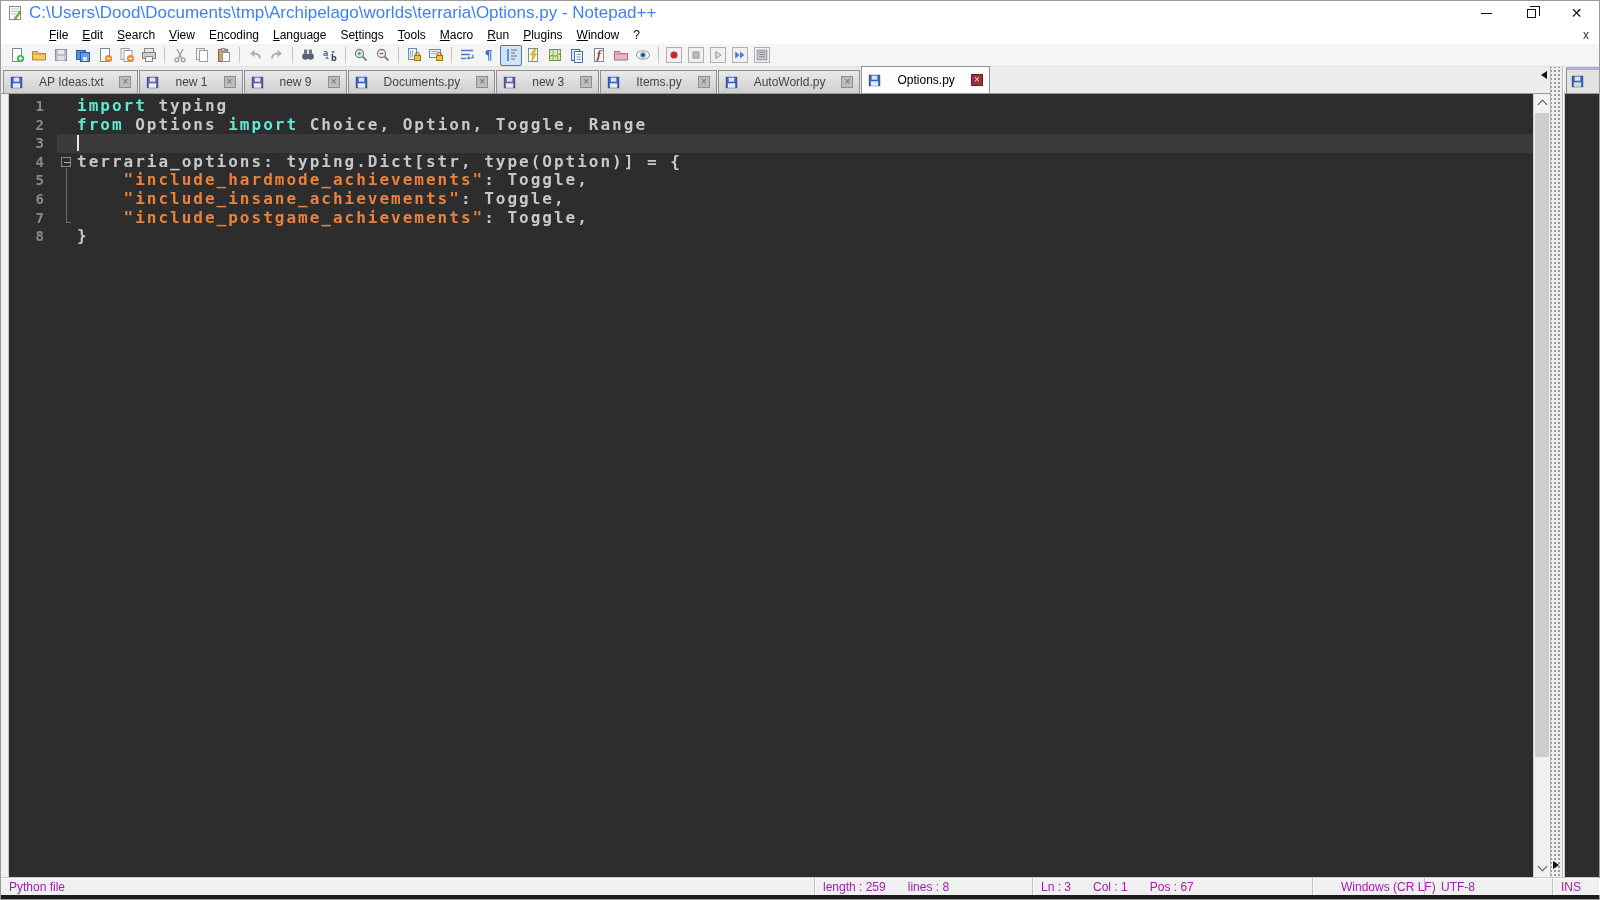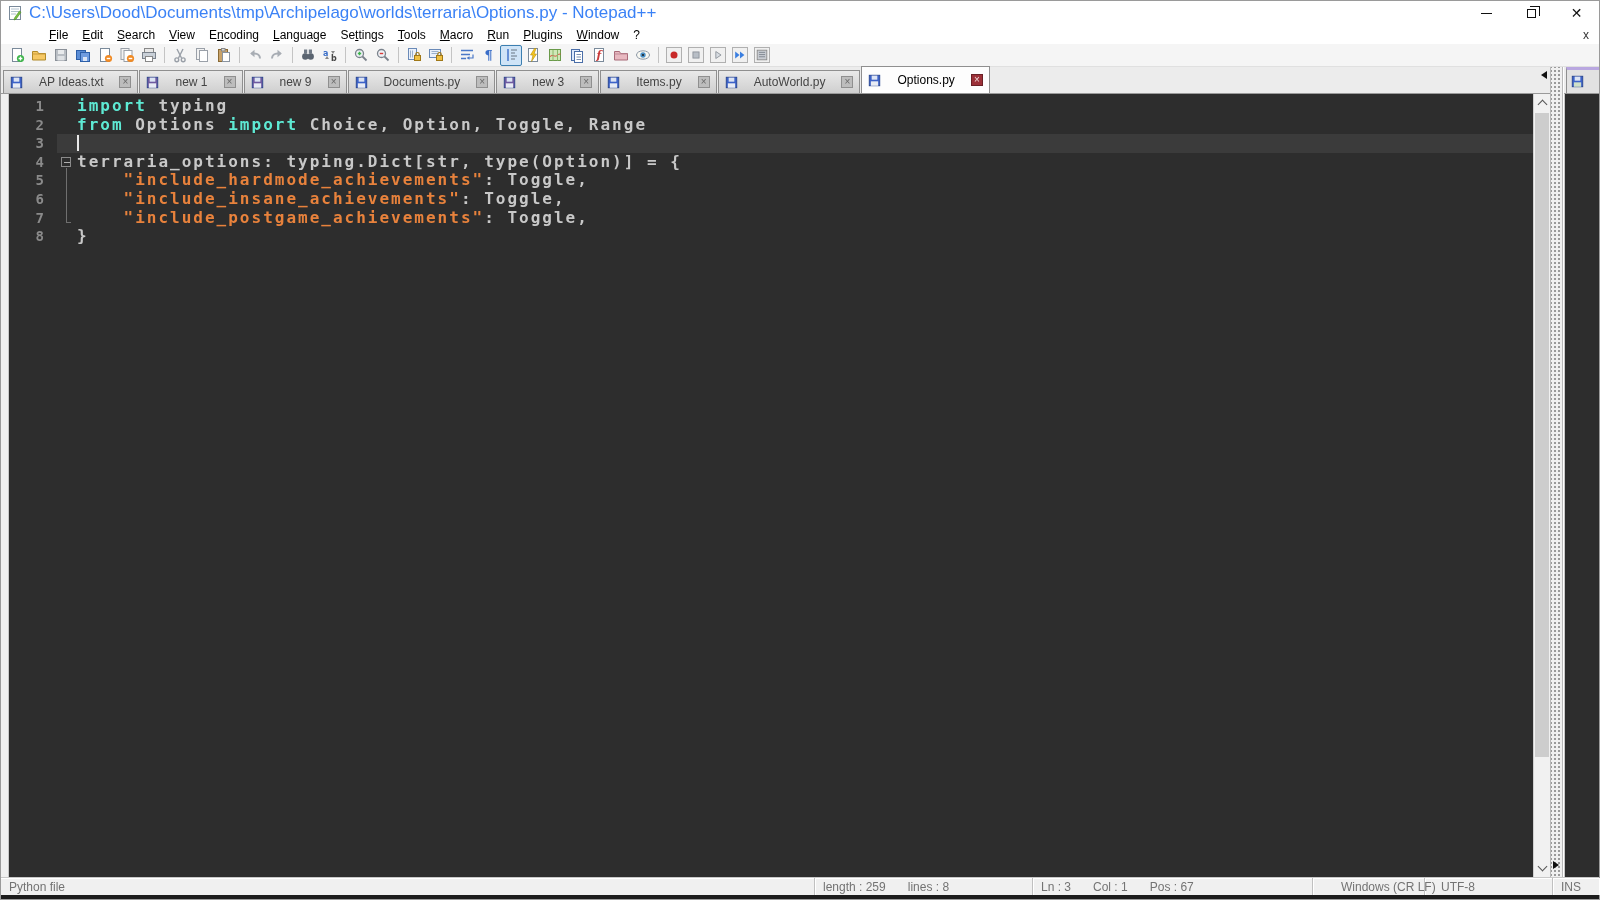--- a/index.html
+++ b/index.html
@@ -82,21 +82,21 @@
   .split-arrow-bottom { position:absolute; bottom:8px; left:2px; width:0; height:0; border-top:4px solid transparent; border-bottom:4px solid transparent; border-left:6px solid #111; }
 
   
   .sliver { width:36px; display:flex; flex-direction:column; flex:none; border-left:1px solid #fff; }
   .sliver-tab { height:27px; background:#ececec; border-bottom:1px solid #9a9a9a; flex:none; position:relative; overflow:hidden; }
   .sliver-tab-frag { position:absolute; left:2px; top:0; width:40px; height:27px; background:#e2e2e2; border:1px solid #8f8f8f; border-top:3px solid #b9a7e0; display:flex; align-items:center; padding-left:4px; }
   .sliver-tab-frag svg { width:13px; height:13px; }
   .sliver-dark { flex:1; background:#2d2d2d; border-left:1px solid #c8c8c8; }
 
   
-  .statusbar { height:18px; flex:none; background:#f0f0f0; border-top:1px solid #c8c8c8; box-shadow:inset 0 1px 0 #ffffff; display:flex; align-items:center; font-size:12px; color:#737373; }
+  .statusbar { height:18px; flex:none; background:#f0f0f0; border-top:1px solid #c8c8c8; box-shadow:inset 0 1px 0 #ffffff; display:flex; align-items:center; font-size:12px; color:#a21caf; }
   .sb-seg { height:100%; display:flex; align-items:center; padding-left:8px; gap:22px; border-right:1px solid #c0c0c0; box-shadow:1px 0 0 #ffffff; white-space:nowrap; }
   .sb-doctype { flex:1; border-right:1px solid #c0c0c0; }
   .sb-lenlines { width:218px; }
   .sb-lncol { width:280px; }
   .sb-eol { width:112px;padding-left:28px; }
   .sb-enc { width:120px;margin-left:8px; }
   .sb-ins { width:46px; border-right:none; }
 
   .bottomstrip { height:4px; background:#1c1c1c; flex:none; }
 </style>

